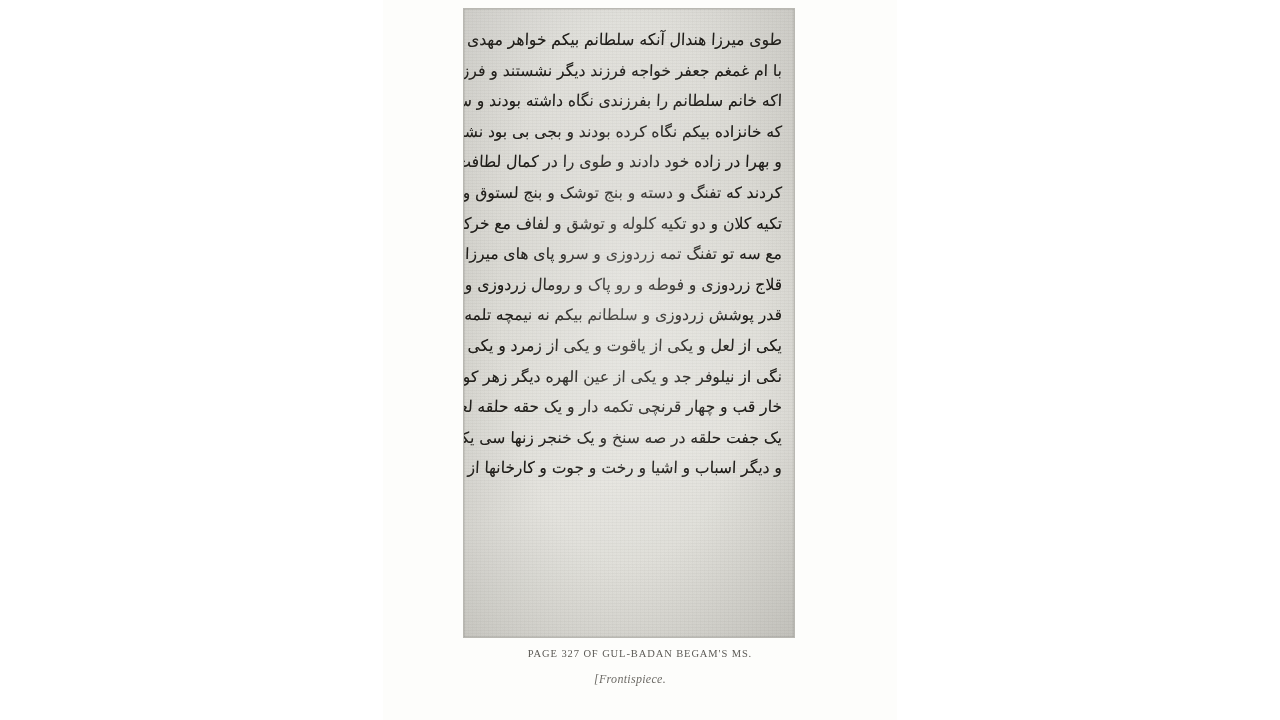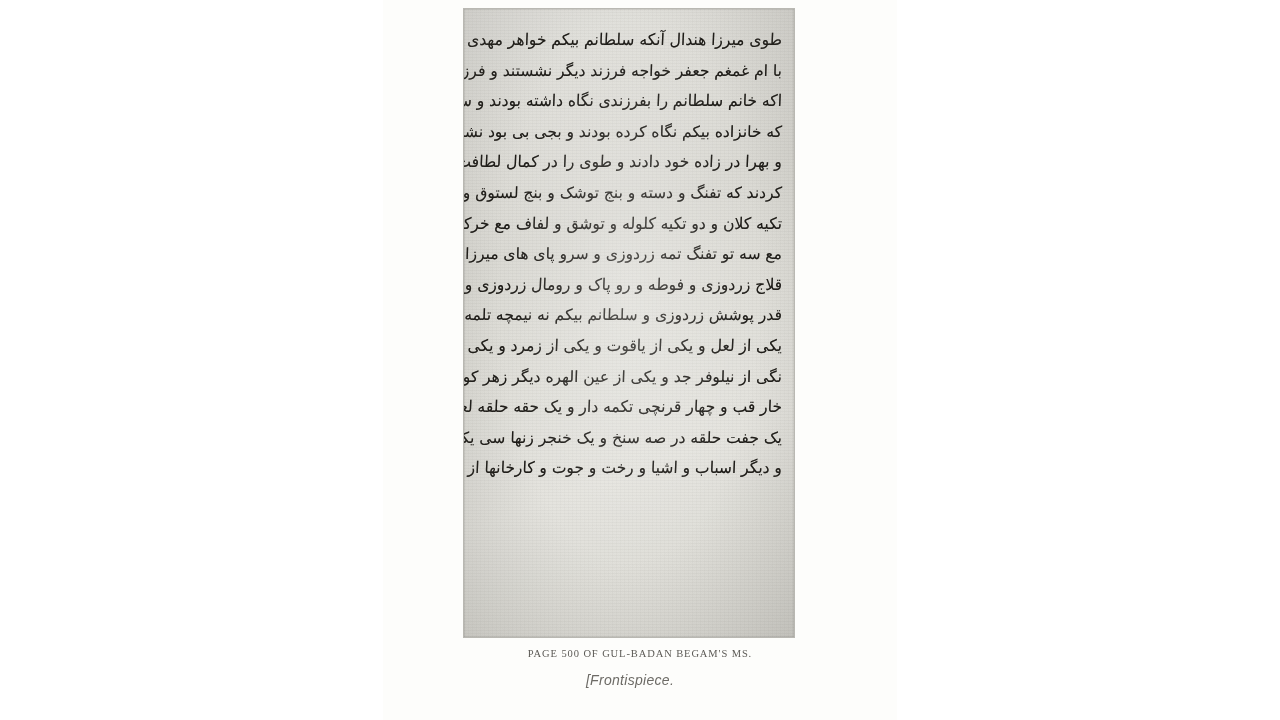--- a/index.html
+++ b/index.html
@@ -108,23 +108,23 @@
     letter-spacing: 0.9px;
     color: #5c5a55;
   }
 
   .frontispiece {
     position: absolute;
     left: 0;
     right: 20px;
     top: 672px;
     text-align: center;
-    font-family: Liberation Sans, sans-serif;
+    font-family: Liberation Serif, serif;
     font-style: italic;
-    font-size: 14px;
+    font-size: 12px;
     letter-spacing: 0.3px;
     color: #6d6b66;
   }
 </style>
 </head>
 <body>
 
 <div id="page">
 
   <div class="letterbox left"></div>
@@ -147,17 +147,17 @@
         <div class="ms-line">قدر پوشش زردوزی و سلطانم بیکم نه نیمچه تلمه دار جواهر</div>
         <div class="ms-line">یکی از لعل و یکی از یاقوت و یکی از زمرد و یکی از فیروزه</div>
         <div class="ms-line">نگی از نیلوفر جد و یکی از عین الهره دیگر زهر کوره و یک</div>
         <div class="ms-line">خار قب و چهار قرنچی تکمه دار و یک حقه حلقه لعل و</div>
         <div class="ms-line">یک جفت حلقه در صه سنخ و یک خنجر زنها سی یکدرجت و دو طبق</div>
         <div class="ms-line">و دیگر اسباب و اشیا و رخت و جوت و کارخانها از جمه</div>
       </div>
       <div class="vignette"></div>
     </div>
 
-    <div class="caption">PAGE 500 OF GUL-BADAN BEGAM'S MS.</div>
+    <div class="caption">PAGE 327 OF GUL-BADAN BEGAM'S MS.</div>
     <div class="frontispiece">[Frontispiece.</div>
 
   </div>
 </div>
 
 </body></html>

